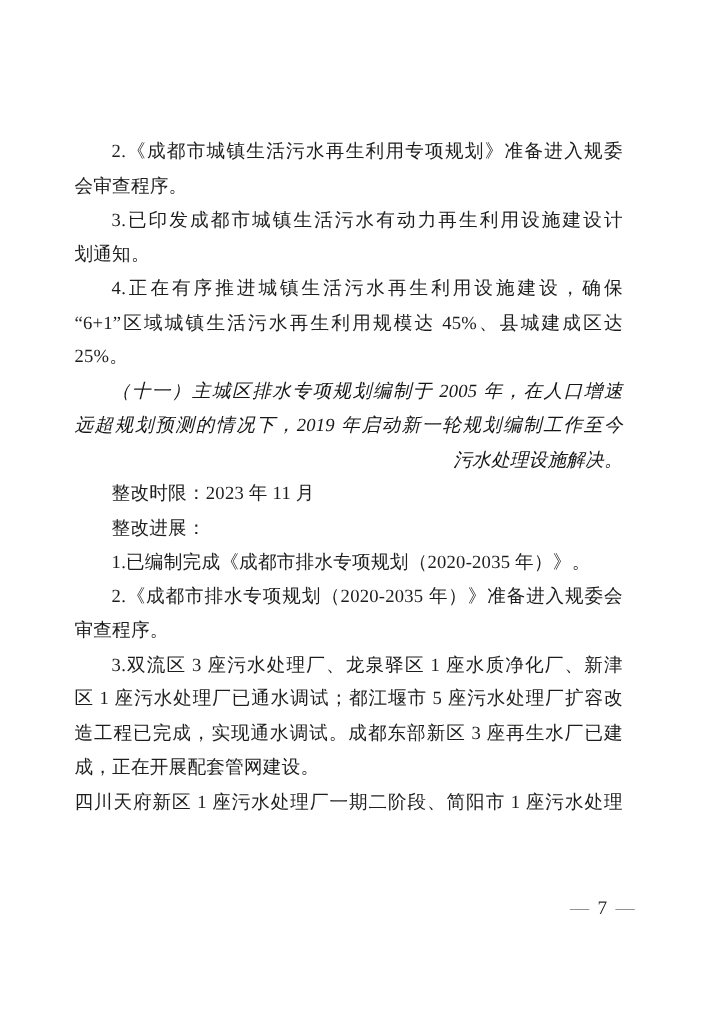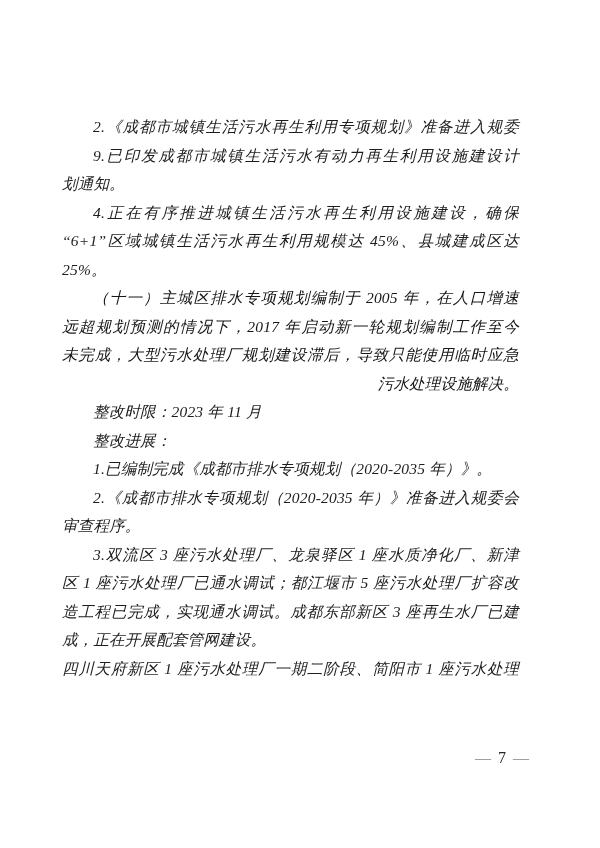--- a/index.html
+++ b/index.html
@@ -20,21 +20,20 @@
     left: 62px;
     top: 113px;
     width: 457px;
   }
   .ln {
     font-size: 15.5px;
     line-height: 28.5px;
     color: #1d1d1d;
     white-space: normal;
     letter-spacing: 0.2px;
-    font-style: italic;
   }
   .indent {
     text-indent: 2em;
   }
   .justify {
     text-align: justify;
     text-align-last: justify;
     text-justify: inter-character;
   }
   .kai {
@@ -60,28 +59,28 @@
   .footer .num {
     color: #2a2a2a;
   }
 </style>
 </head>
 <body>
 
 <div class="page">
   <div class="doc-body">
     <div class="ln indent justify">2.《成都市城镇生活污水再生利用专项规划》准备进入规委</div>
-    <div class="ln indent justify">9.已印发成都市城镇生活污水有动力再生利用设施建设计</div>
+    <div class="ln">会审查程序。</div>
+    <div class="ln indent justify">3.已印发成都市城镇生活污水有动力再生利用设施建设计</div>
     <div class="ln">划通知。</div>
     <div class="ln indent justify">4.正在有序推进城镇生活污水再生利用设施建设，确保</div>
     <div class="ln justify">“6+1”区域城镇生活污水再生利用规模达 45%、县城建成区达</div>
     <div class="ln">25%。</div>
     <div class="ln indent justify kai">（十一）主城区排水专项规划编制于 2005 年，在人口增速</div>
-    <div class="ln justify kai">远超规划预测的情况下，2017 年启动新一轮规划编制工作至今</div>
-    <div class="ln justify kai">未完成，大型污水处理厂规划建设滞后，导致只能使用临时应急</div>
+    <div class="ln justify kai">远超规划预测的情况下，2019 年启动新一轮规划编制工作至今</div>
     <div class="ln kai">污水处理设施解决。</div>
     <div class="ln indent">整改时限：2023 年 11 月</div>
     <div class="ln indent">整改进展：</div>
     <div class="ln indent">1.已编制完成《成都市排水专项规划（2020-2035 年）》。</div>
     <div class="ln indent justify">2.《成都市排水专项规划（2020-2035 年）》准备进入规委会</div>
     <div class="ln">审查程序。</div>
     <div class="ln indent justify">3.双流区 3 座污水处理厂、龙泉驿区 1 座水质净化厂、新津</div>
     <div class="ln justify">区 1 座污水处理厂已通水调试；都江堰市 5 座污水处理厂扩容改</div>
     <div class="ln justify">造工程已完成，实现通水调试。成都东部新区 3 座再生水厂已建</div>
     <div class="ln">成，正在开展配套管网建设。</div>

